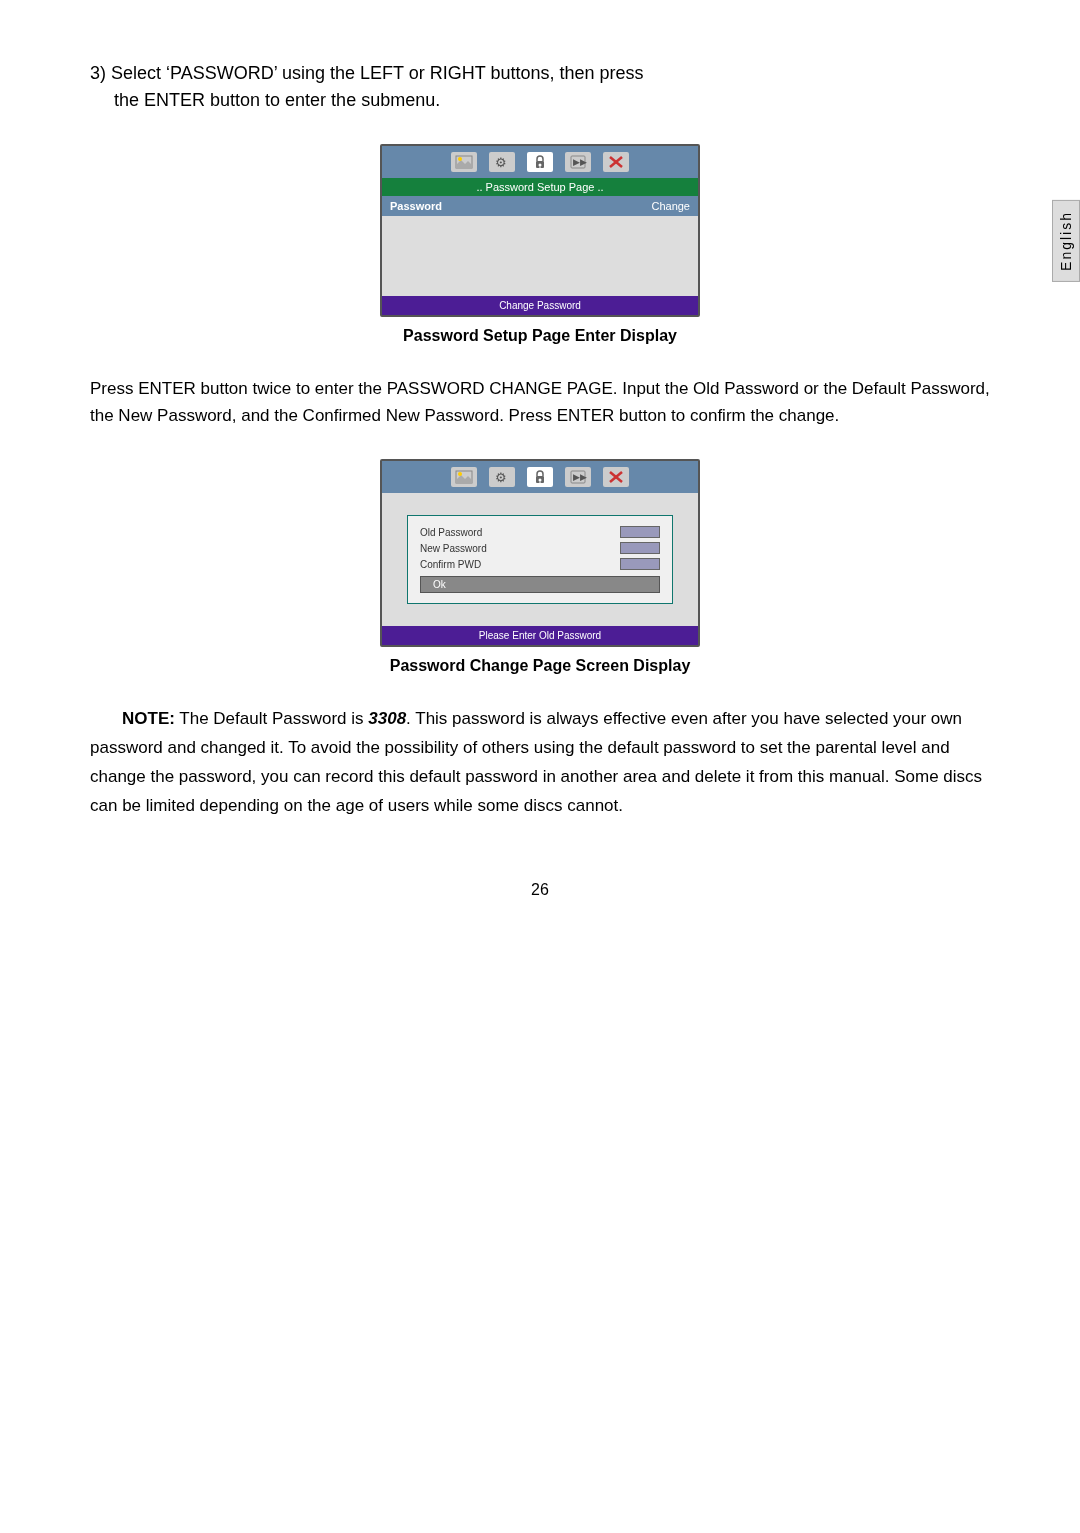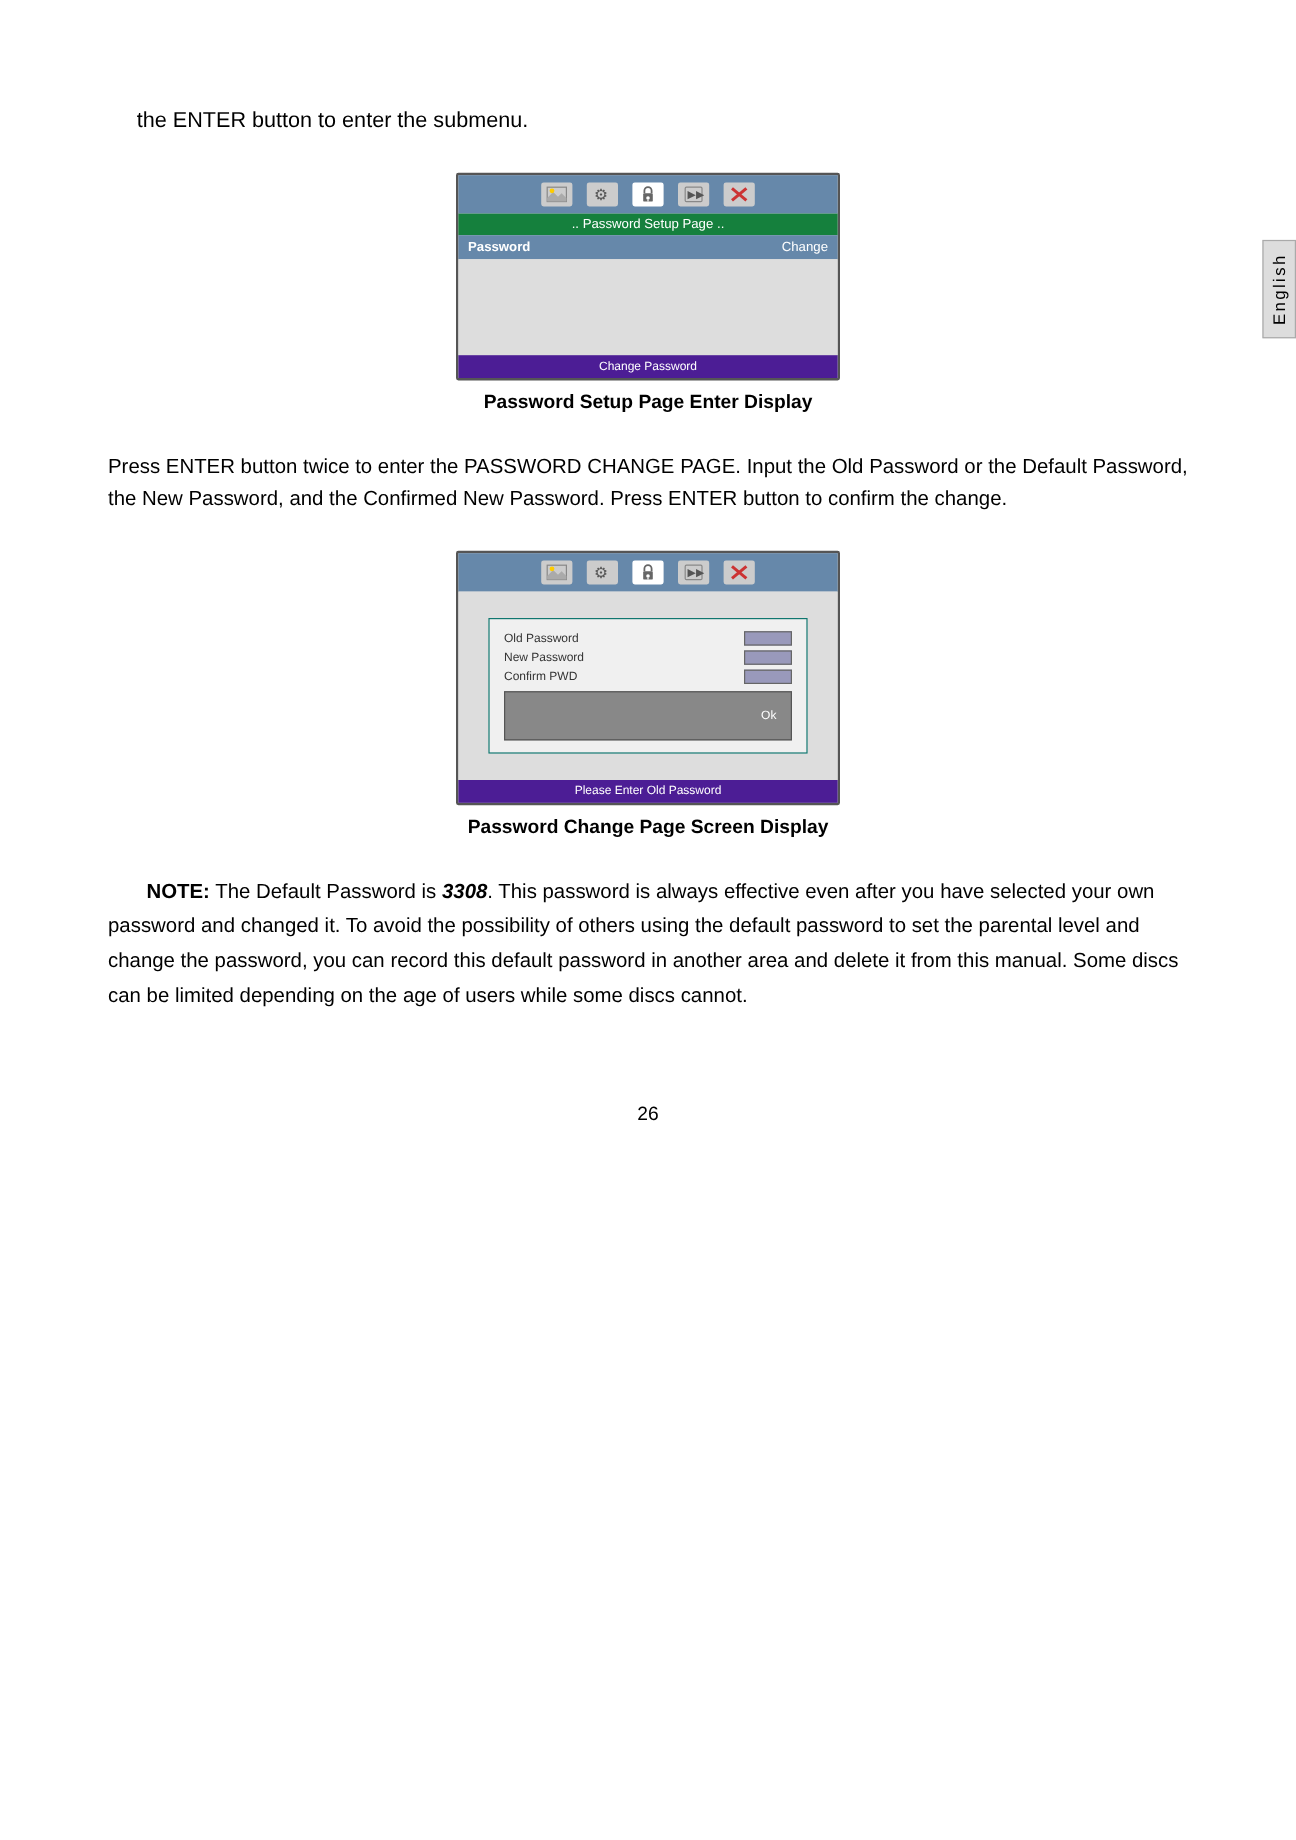--- a/index.html
+++ b/index.html
@@ -167,24 +167,24 @@
       height: 12px;
       background: #9999bb;
       border: 1px solid #666;
     }
 
     .ok-btn {
       background: #888888;
       color: #ffffff;
       font-size: 10px;
       border: 1px solid #555;
-      padding: 14px 12px;
+      padding: 2px 12px;
       display: block;
       margin: 6px auto 0 auto;
-      text-align: right;
+      text-align: left;
     }
 
     
     .note-section {
       font-size: 17px;
       line-height: 1.7;
       display: flex;
       gap: 4px;
     }
 
@@ -195,33 +195,33 @@
     }
 
     .default-pwd {
       font-weight: bold;
       font-style: italic;
     }
 
     
     .page-number {
       text-align: center;
-      margin-top: 75px;
+      margin-top: 60px;
       font-size: 16px;
     }
   </style>
 </head>
 <body>
 
 <div class="english-tab">English</div>
 
 <div class="main-content">
 
   <p class="step-text">
-    <br>
+    <span>3) Select ‘PASSWORD’ using the  LEFT or RIGHT buttons, then press</span><br>
     <span style="padding-left: 24px;">the ENTER button to enter the submenu.</span>
   </p>
 
   <div class="screen-display">
 
     <div class="screen-toolbar">
 
       <span class="toolbar-icon">
         <svg width="18" height="14" viewBox="0 0 18 14">
           <rect x="1" y="1" width="16" height="12" fill="#ccc" stroke="#888" stroke-width="1"></rect>

